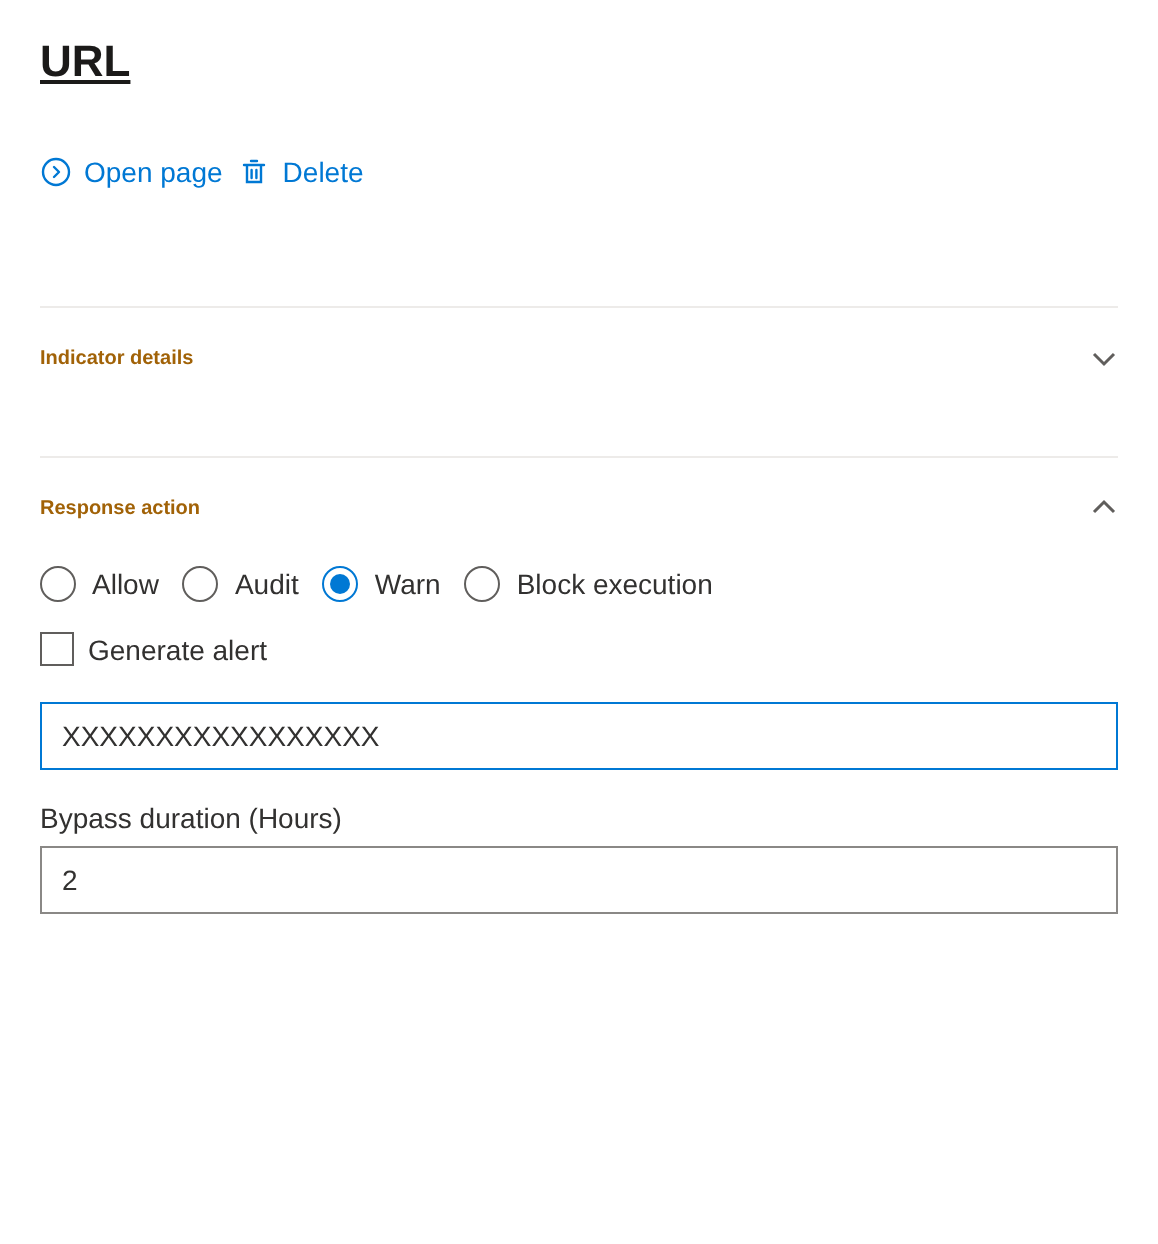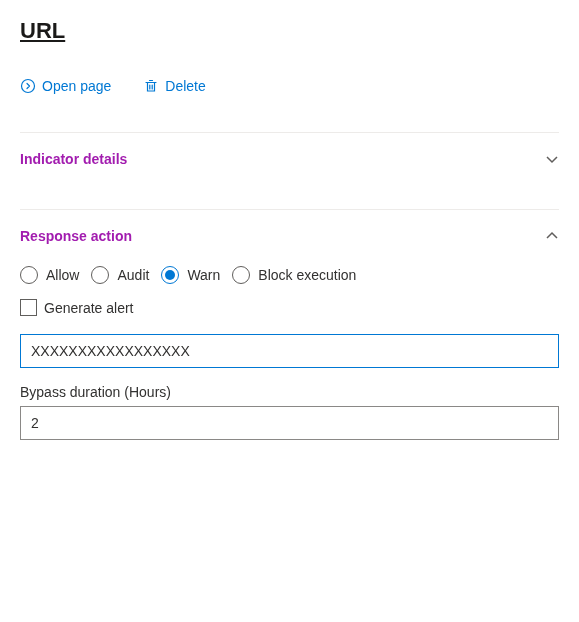--- a/index.html
+++ b/index.html
@@ -18,22 +18,22 @@
     .page-title {
       font-size: 22px;
       font-weight: 700;
       color: #1b1a19;
       margin-bottom: 34px;
       text-decoration: underline;
     }
     .action-bar {
       display: flex;
       align-items: center;
-      gap: 32px;
-      margin-bottom: 38px;
+      gap: 8px;
+      margin-bottom: 59px;
     }
     .action-link {
       display: flex;
       align-items: center;
       gap: 6px;
       color: #0078d4;
       cursor: pointer;
       font-size: 14px;
     }
     .action-link svg {
@@ -48,23 +48,23 @@
       margin: 0;
     }
     .section-header {
       display: flex;
       align-items: center;
       justify-content: space-between;
       padding: 18px 0;
       cursor: pointer;
     }
     .section-title {
-      font-size: 14px;
+      font-size: 10px;
       font-weight: 600;
-      color: #a21caf;
+      color: #a16207;
     }
     .chevron {
       width: 14px;
       height: 14px;
       stroke: #605e5c;
       fill: none;
       stroke-width: 1.5;
     }
     .section-body {
       padding: 4px 0 0 0;

